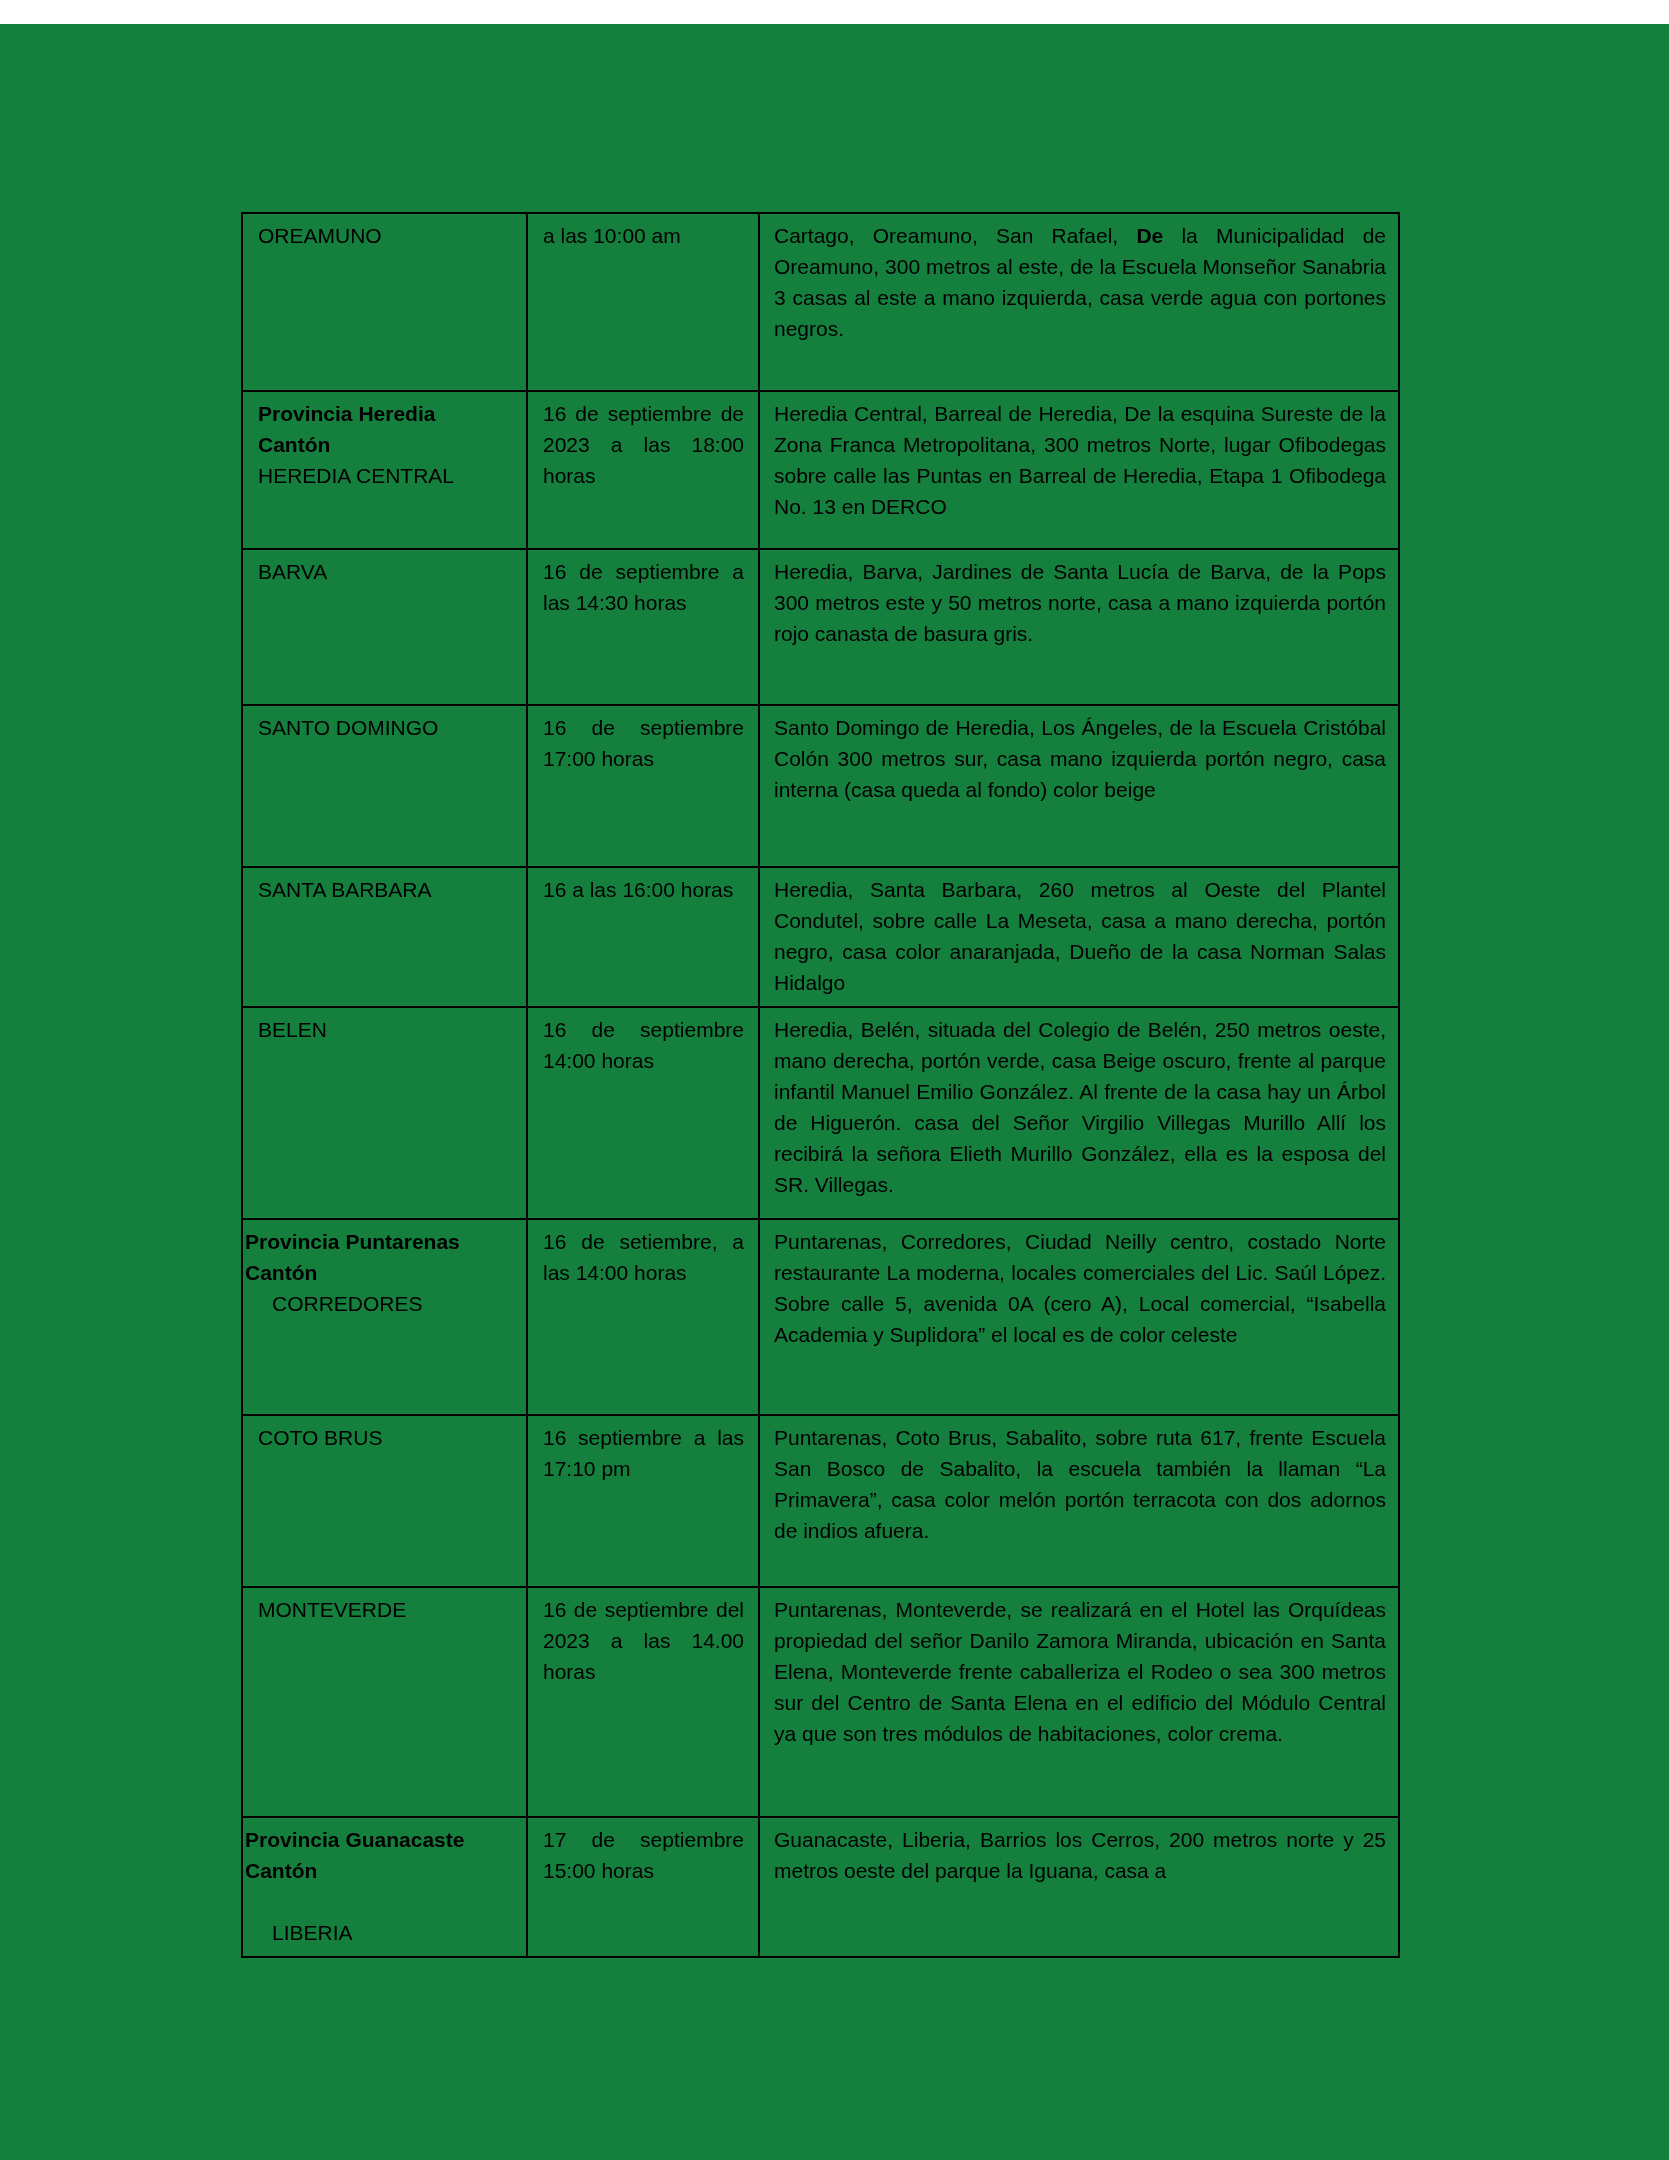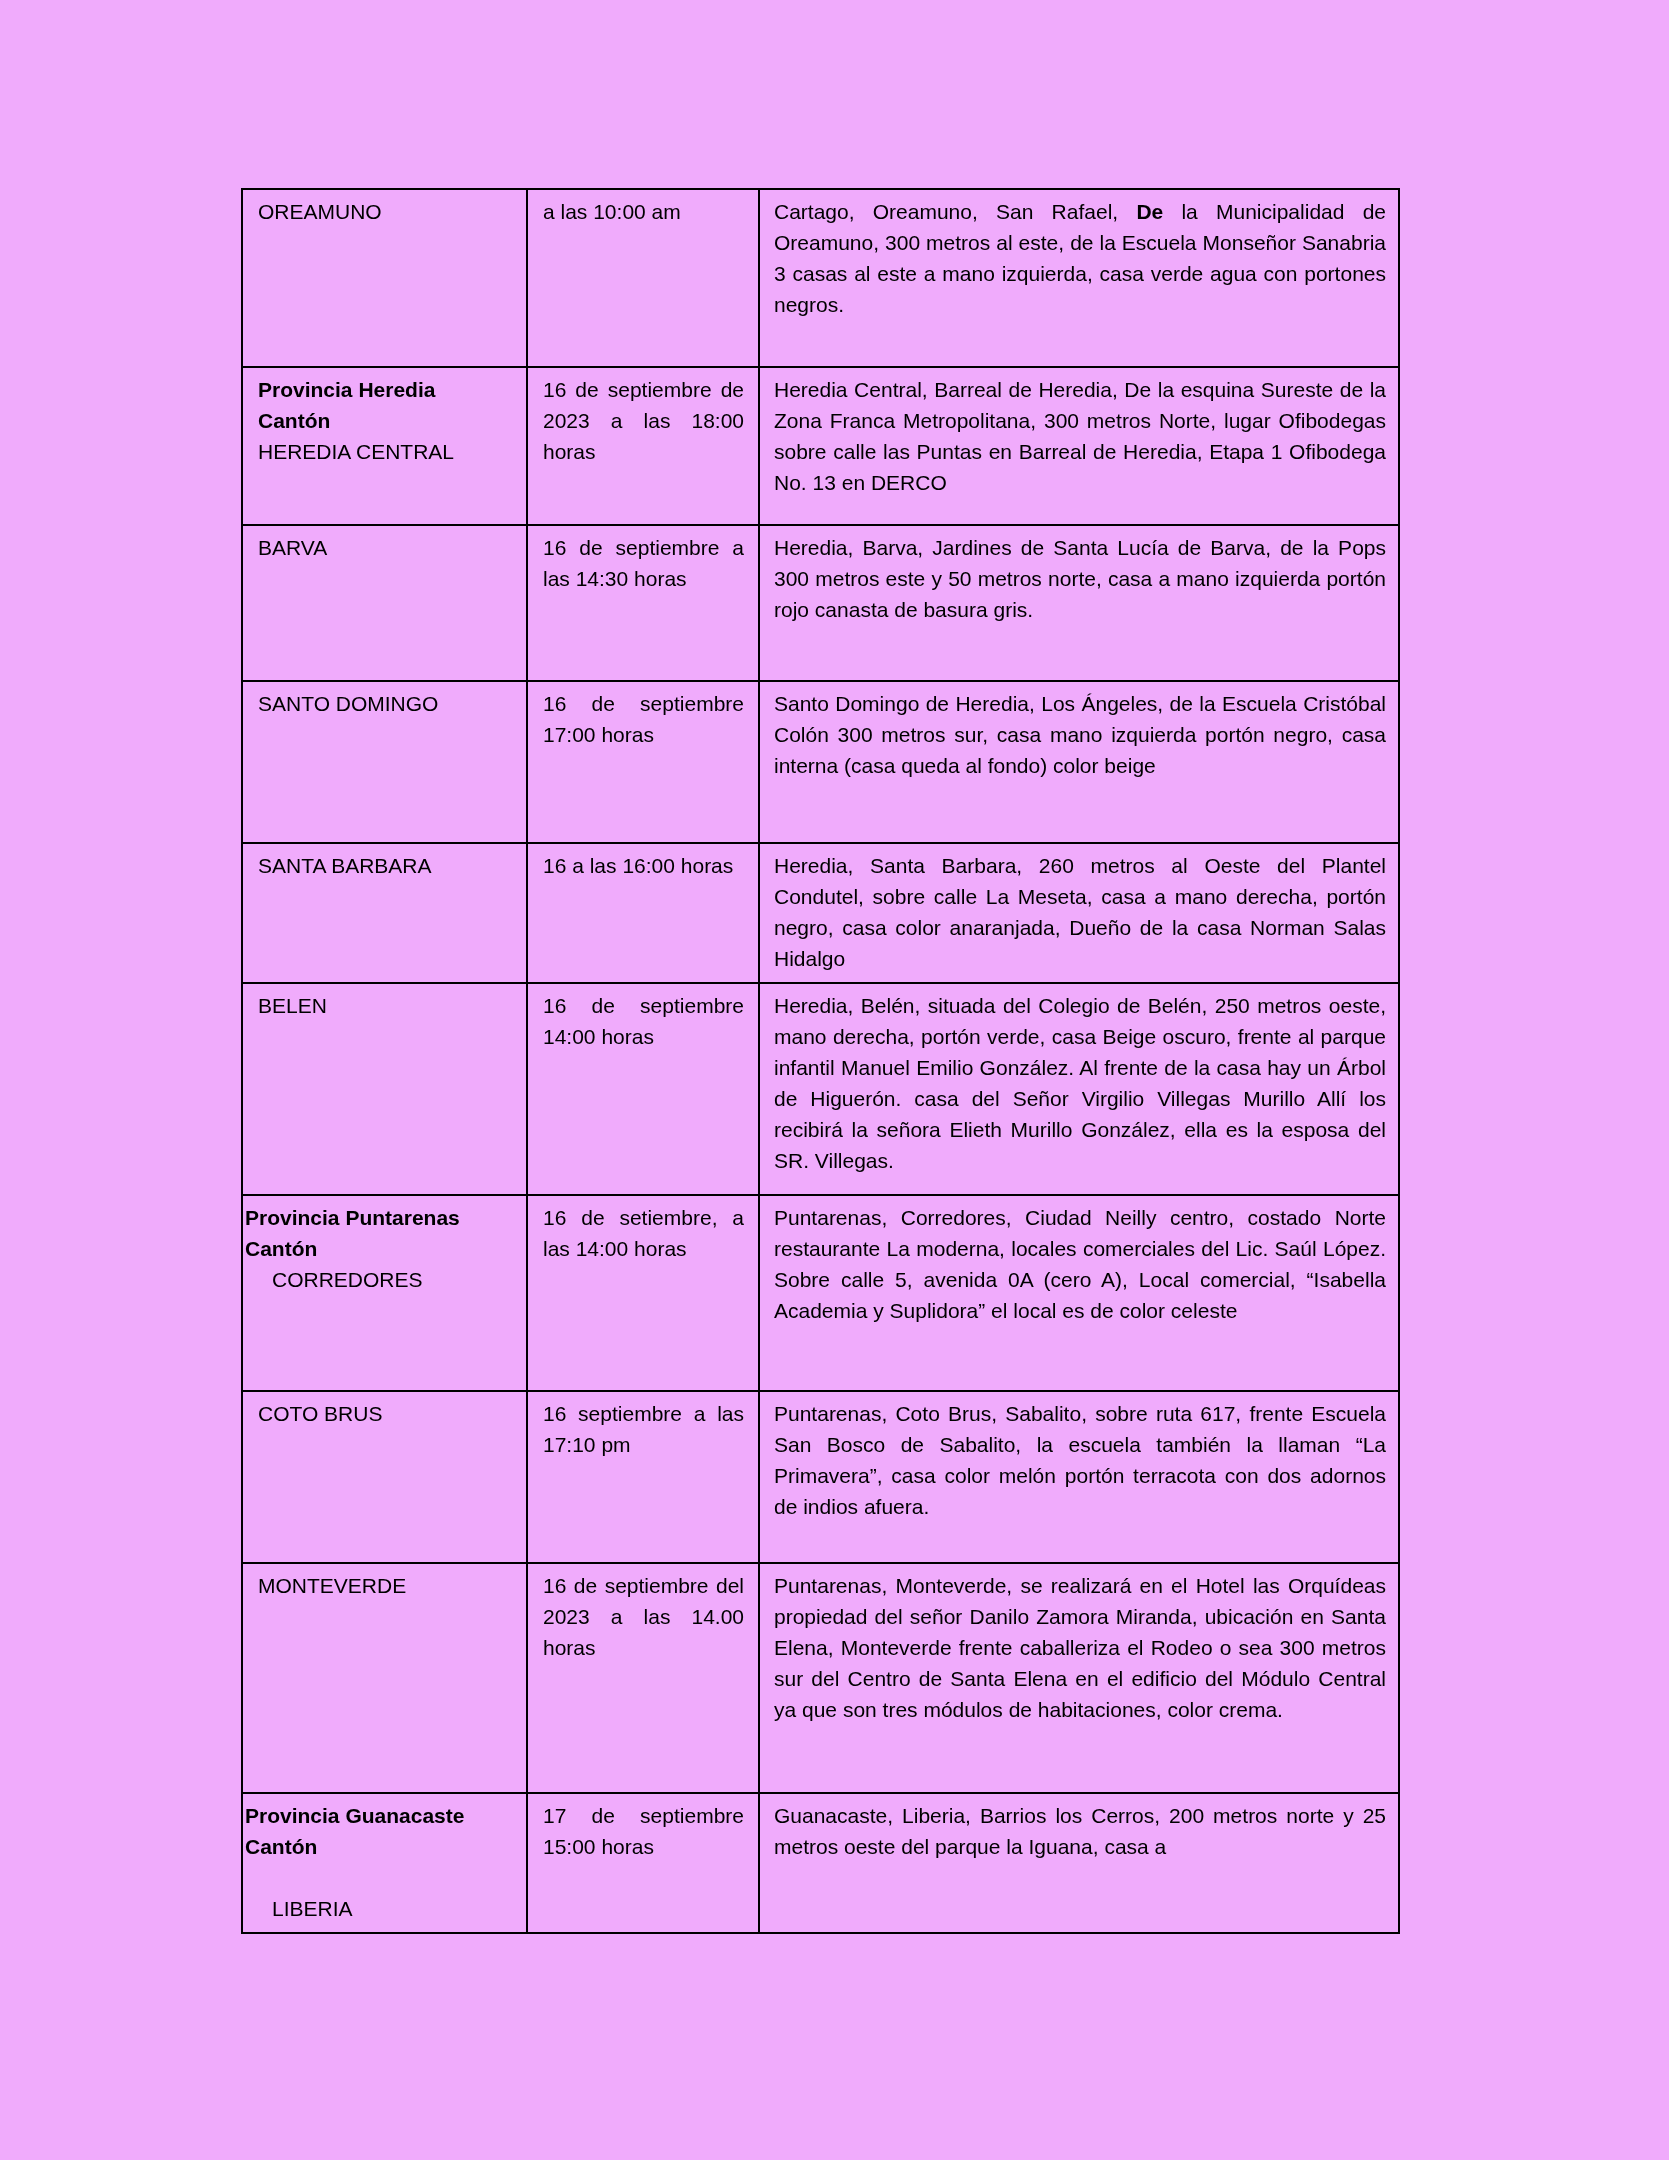--- a/index.html
+++ b/index.html
@@ -5,21 +5,21 @@
   * { margin: 0; padding: 0; box-sizing: border-box; }
   html, body { background: #ffffff; }
   body {
     width: 1669px;
     height: 2160px;
     position: relative;
     overflow: hidden;
     font-family: "Liberation Sans", sans-serif;
     color: #000000;
   }
-  .page { position: absolute; inset: 0; background: #f0abfc; }
+  .page { position: absolute; inset: 0; background: #15803d; margin-top: 24px; }
   table.schedule {
     position: absolute;
     left: 241px;
     top: 188px;
     width: 1157px;
     border-collapse: collapse;
     table-layout: fixed;
   }
   td.cell {
     border: 2px solid #000000;

